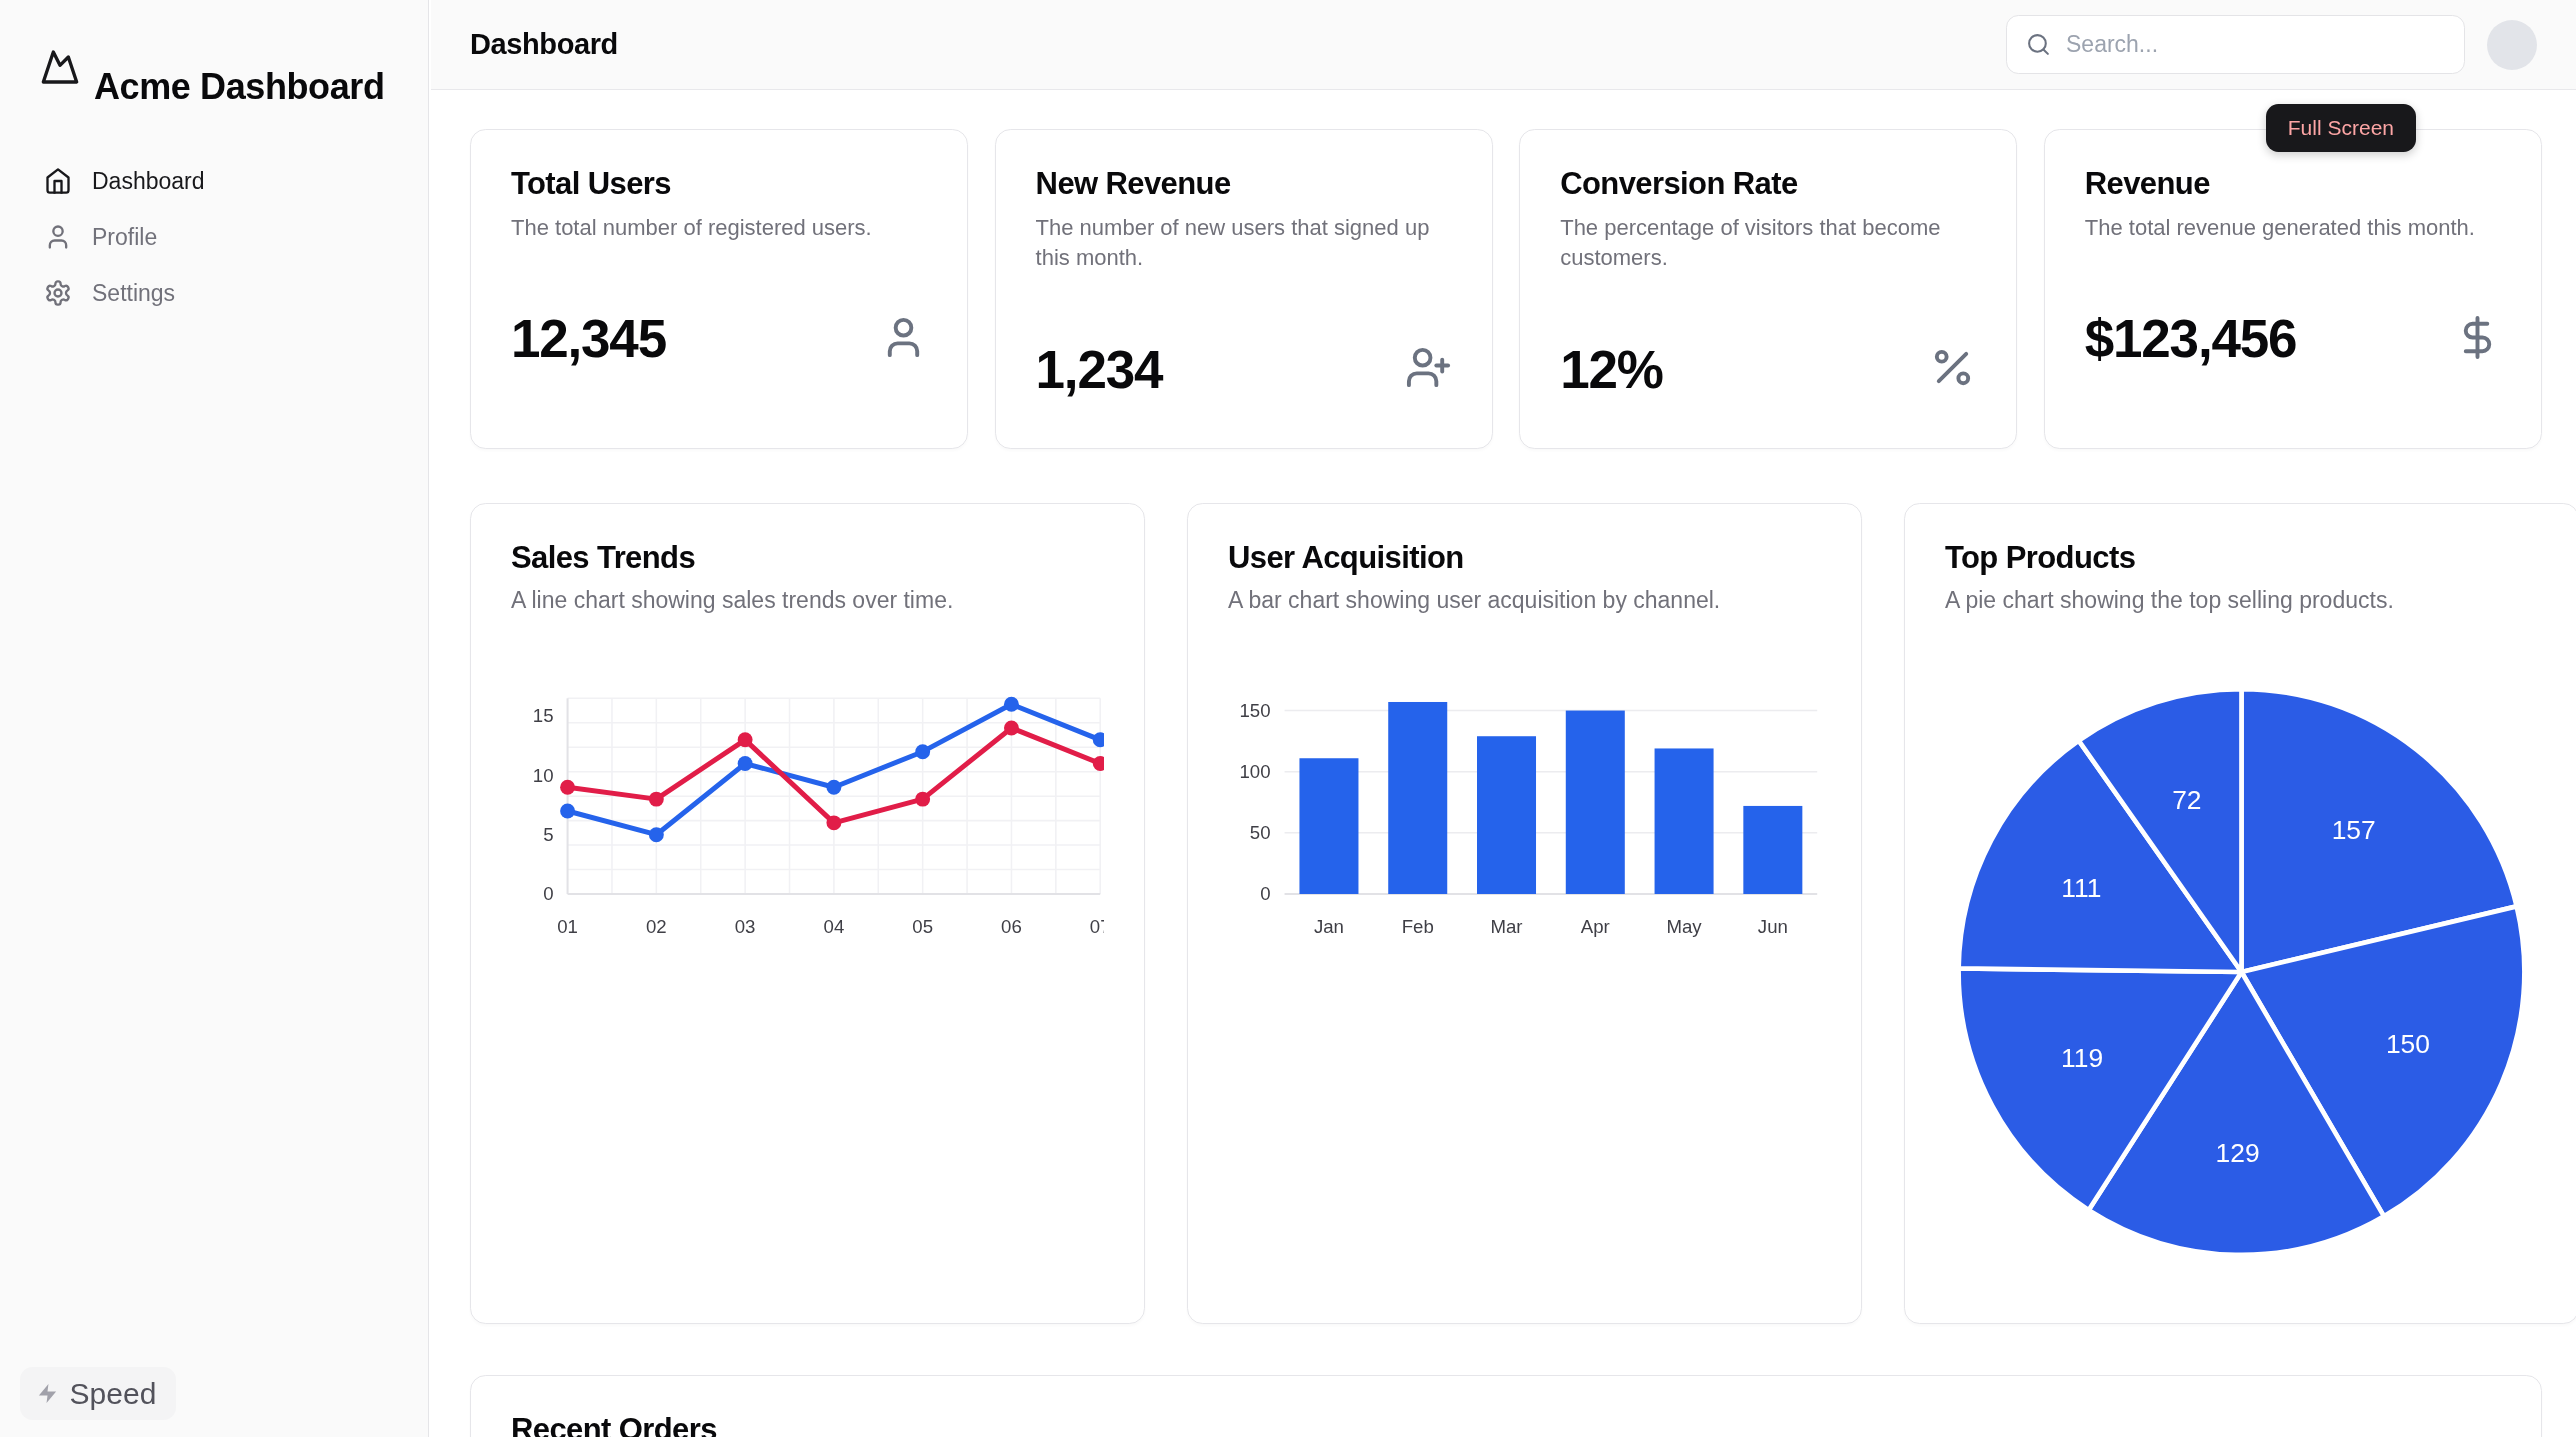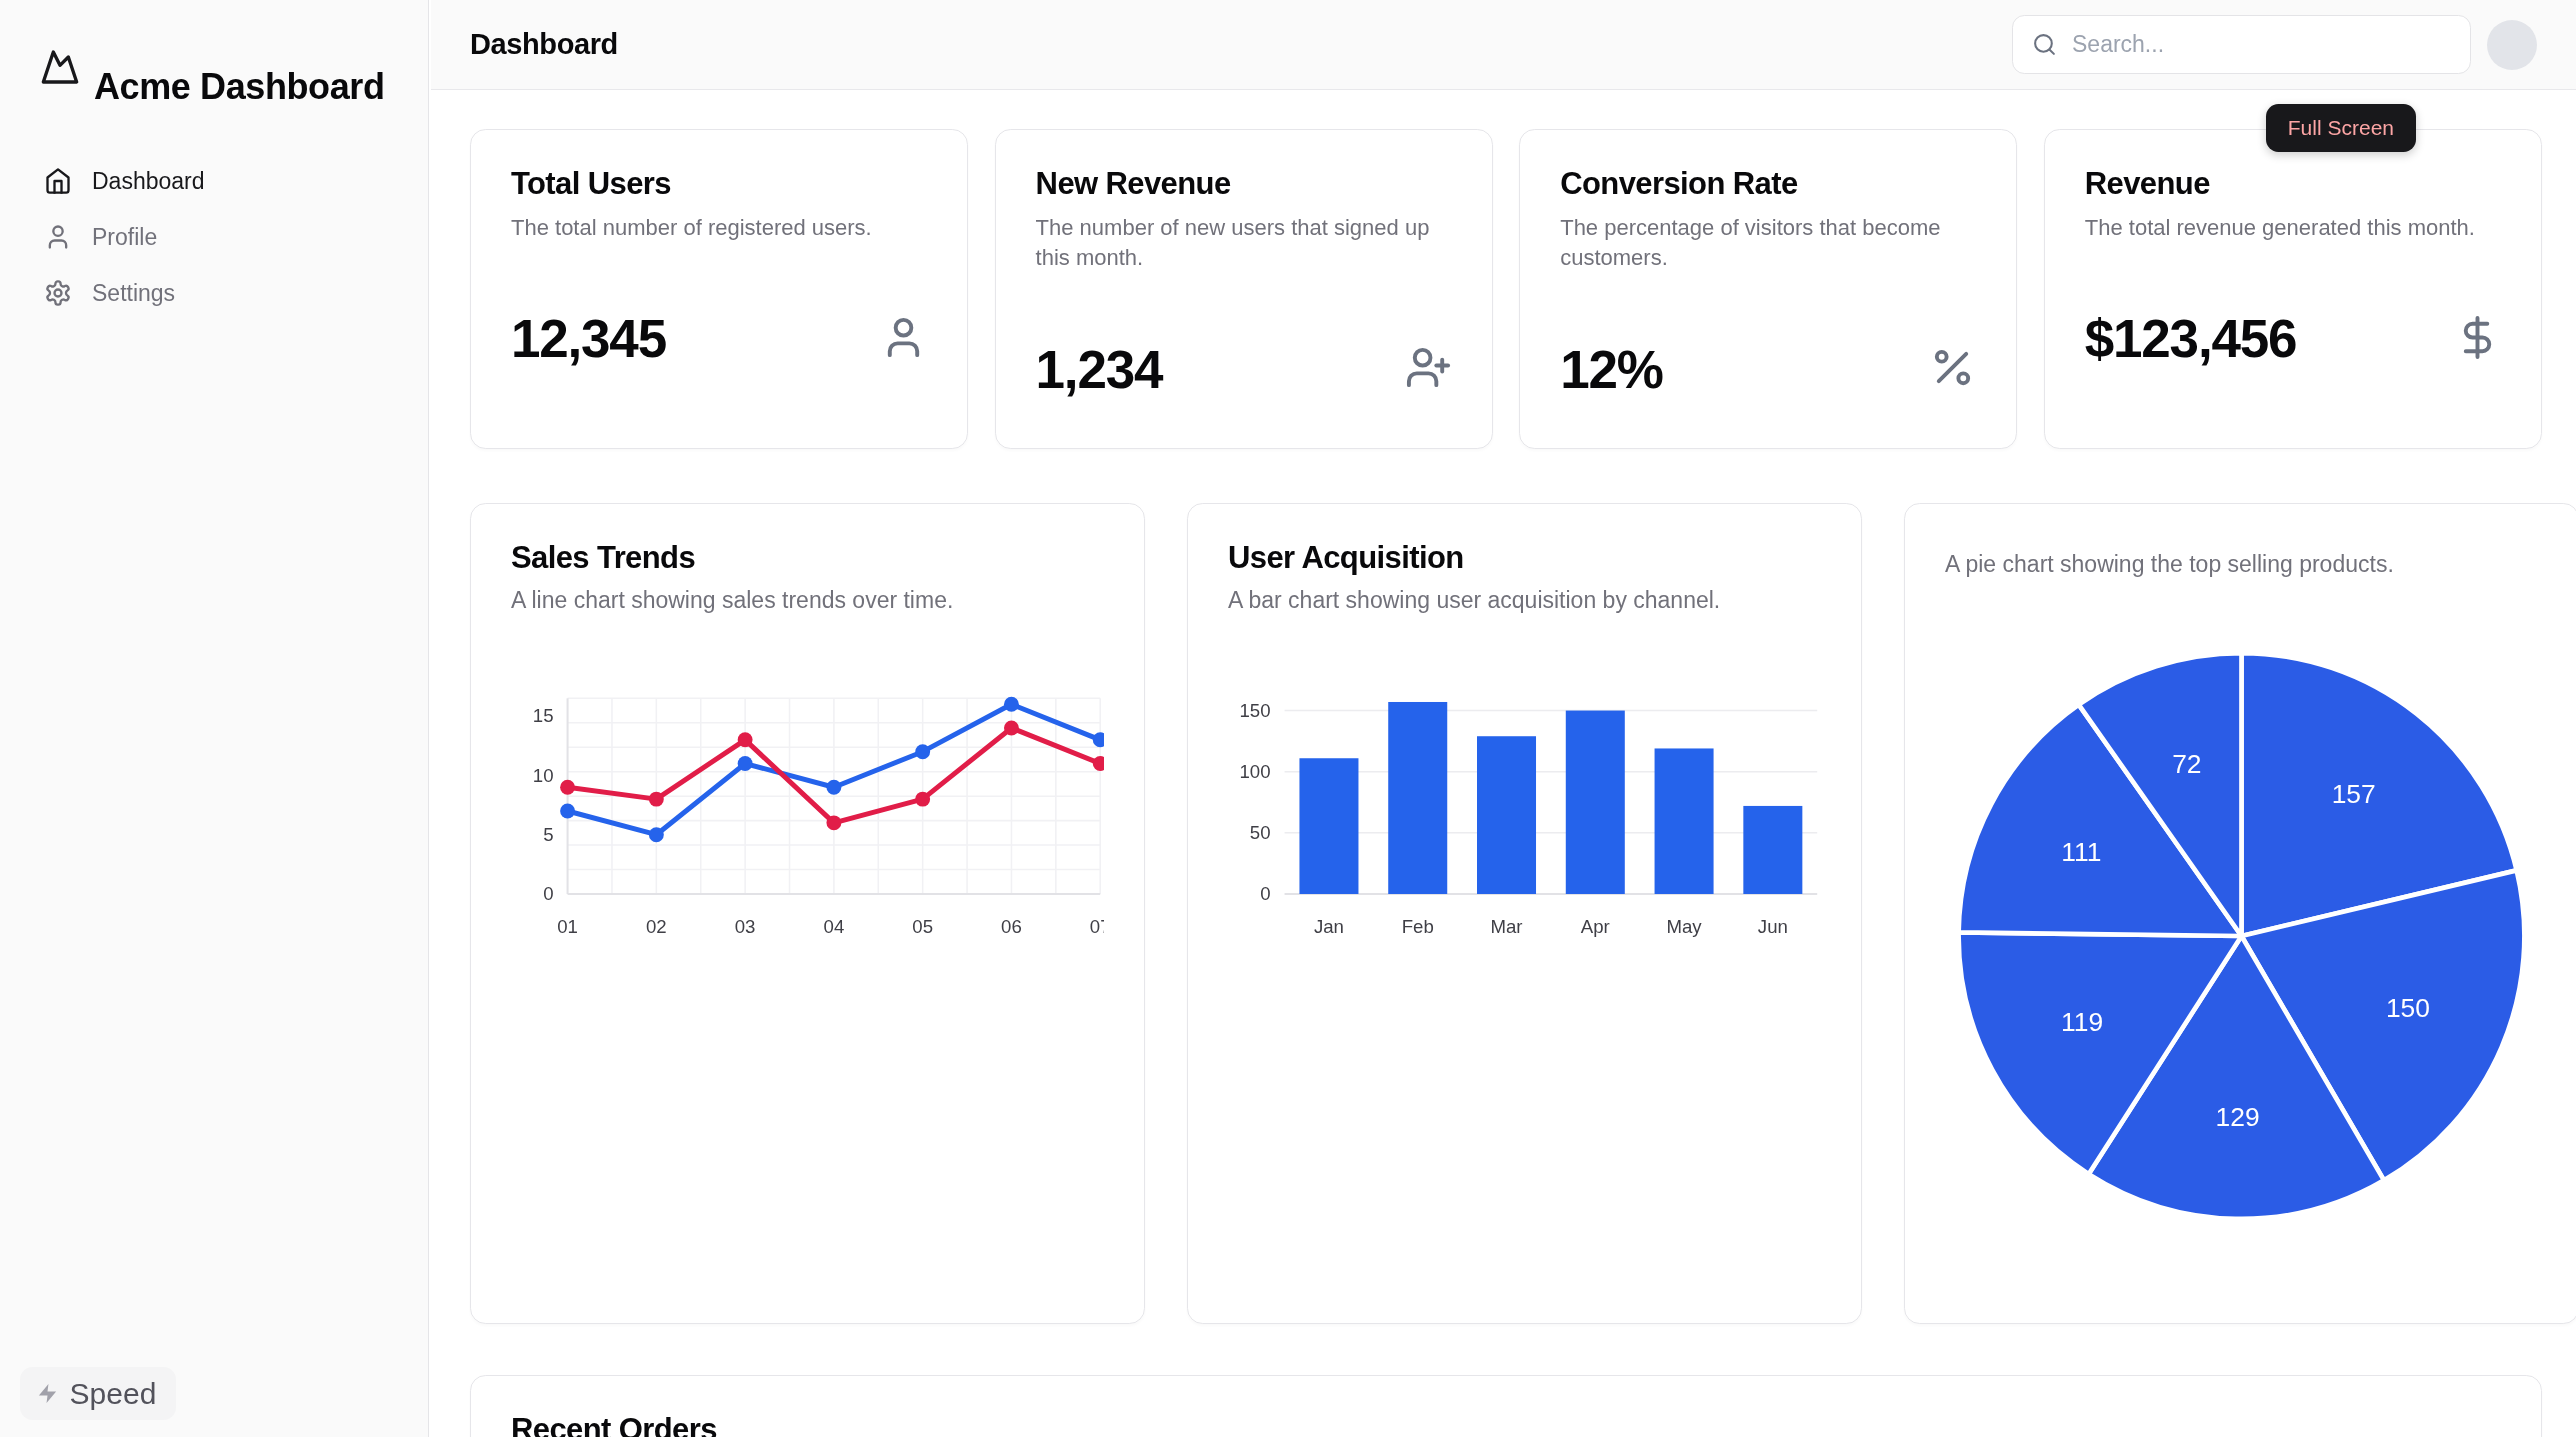--- a/index.html
+++ b/index.html
@@ -17,21 +17,21 @@
     font-size:23px; color:#71717a; cursor:pointer; }
   .nav-item svg { width:28px; height:28px; stroke:#71717a; }
   .nav-item.active { color:#18181b; }
   .nav-item.active svg { stroke:#18181b; }
 
   
   .main { position:absolute; left:431px; top:0; right:0; bottom:0; }
   .header { height:90px; background:#fafafa; border-bottom:1.6px solid #e8e8eb;
     display:flex; align-items:center; padding:0 39px; }
   .header-title { font-size:29px; font-weight:bold; letter-spacing:-0.4px; }
-  .header-right { margin-left:auto; display:flex; align-items:center; gap:16px; }
+  .header-right { margin-left:auto; display:flex; align-items:center; gap:22px; }
   .search-box { position:relative; width:459px; height:59px; }
   .search-box input { width:100%; height:100%; border:1.6px solid #e4e4e7; border-radius:12.4px;
     background:#ffffff; padding:0 18.7px 0 59px; font-size:23px; color:#18181b; outline:none;
     font-family:"Liberation Sans", sans-serif; }
   .search-box input::placeholder { color:#9ca3af; }
   .search-box svg { position:absolute; left:20px; top:17px; width:25px; height:25px; stroke:#6b7280; }
   .avatar { width:50px; height:50px; border-radius:50%; background:#e2e4e9; }
 
   
   .content { position:relative; padding:39px 34px 0 39px; background:#ffffff; height:1347px; }
@@ -252,20 +252,21 @@
               <rect x="217.08333333333334" y="13.875" width="38" height="118.125" fill="#2563eb"></rect>
               <text x="236.08333333333334" y="157" text-anchor="middle" font-size="12" fill="#3f3f46" font-family="Liberation Sans, sans-serif">Apr</text>
               <rect x="274.24999999999994" y="38.287499999999994" width="38" height="93.7125" fill="#2563eb"></rect>
               <text x="293.24999999999994" y="157" text-anchor="middle" font-size="12" fill="#3f3f46" font-family="Liberation Sans, sans-serif">May</text>
               <rect x="331.41666666666663" y="75.3" width="38" height="56.7" fill="#2563eb"></rect>
               <text x="350.41666666666663" y="157" text-anchor="middle" font-size="12" fill="#3f3f46" font-family="Liberation Sans, sans-serif">Jun</text>
             </svg>
           </div>
       </div>
       <div class="card chart-card">
+        <div class="card-title">Top Products</div>
         <div class="chart-sub">A pie chart showing the top selling products.</div>
         <div class="pie-body">
             <svg id="pie-chart" viewBox="0 0 381 368">
               <path d="M 190.5 184 L 190.5 2 A 182 182 0 0 1 367.5344311758398 141.77666310857433 Z" fill="#2b5ce6" stroke="#ffffff" stroke-width="3" stroke-linejoin="round"></path>
               <text x="262.680187240293" y="98.58002969834084" text-anchor="middle" font-size="17" fill="#ffffff" font-family="Liberation Sans, sans-serif">157</text>
               <path d="M 190.5 184 L 367.5344311758398 141.77666310857433 A 182 182 0 0 1 282.1701317614927 341.22781860354917 Z" fill="#2b5ce6" stroke="#ffffff" stroke-width="3" stroke-linejoin="round"></path>
               <text x="297.5843103845482" y="235.83165793930817" text-anchor="middle" font-size="17" fill="#ffffff" font-family="Liberation Sans, sans-serif">150</text>
               <path d="M 190.5 184 L 282.1701317614927 341.22781860354917 A 182 182 0 0 1 92.22190361938961 337.1842543207475 Z" fill="#2b5ce6" stroke="#ffffff" stroke-width="3" stroke-linejoin="round"></path>
               <text x="188.02096827125874" y="306.4536165247258" text-anchor="middle" font-size="17" fill="#ffffff" font-family="Liberation Sans, sans-serif">129</text>
               <path d="M 190.5 184 L 92.22190361938961 337.1842543207475 A 182 182 0 0 1 8.51484106342312 181.6757954416928 Z" fill="#2b5ce6" stroke="#ffffff" stroke-width="3" stroke-linejoin="round"></path>

